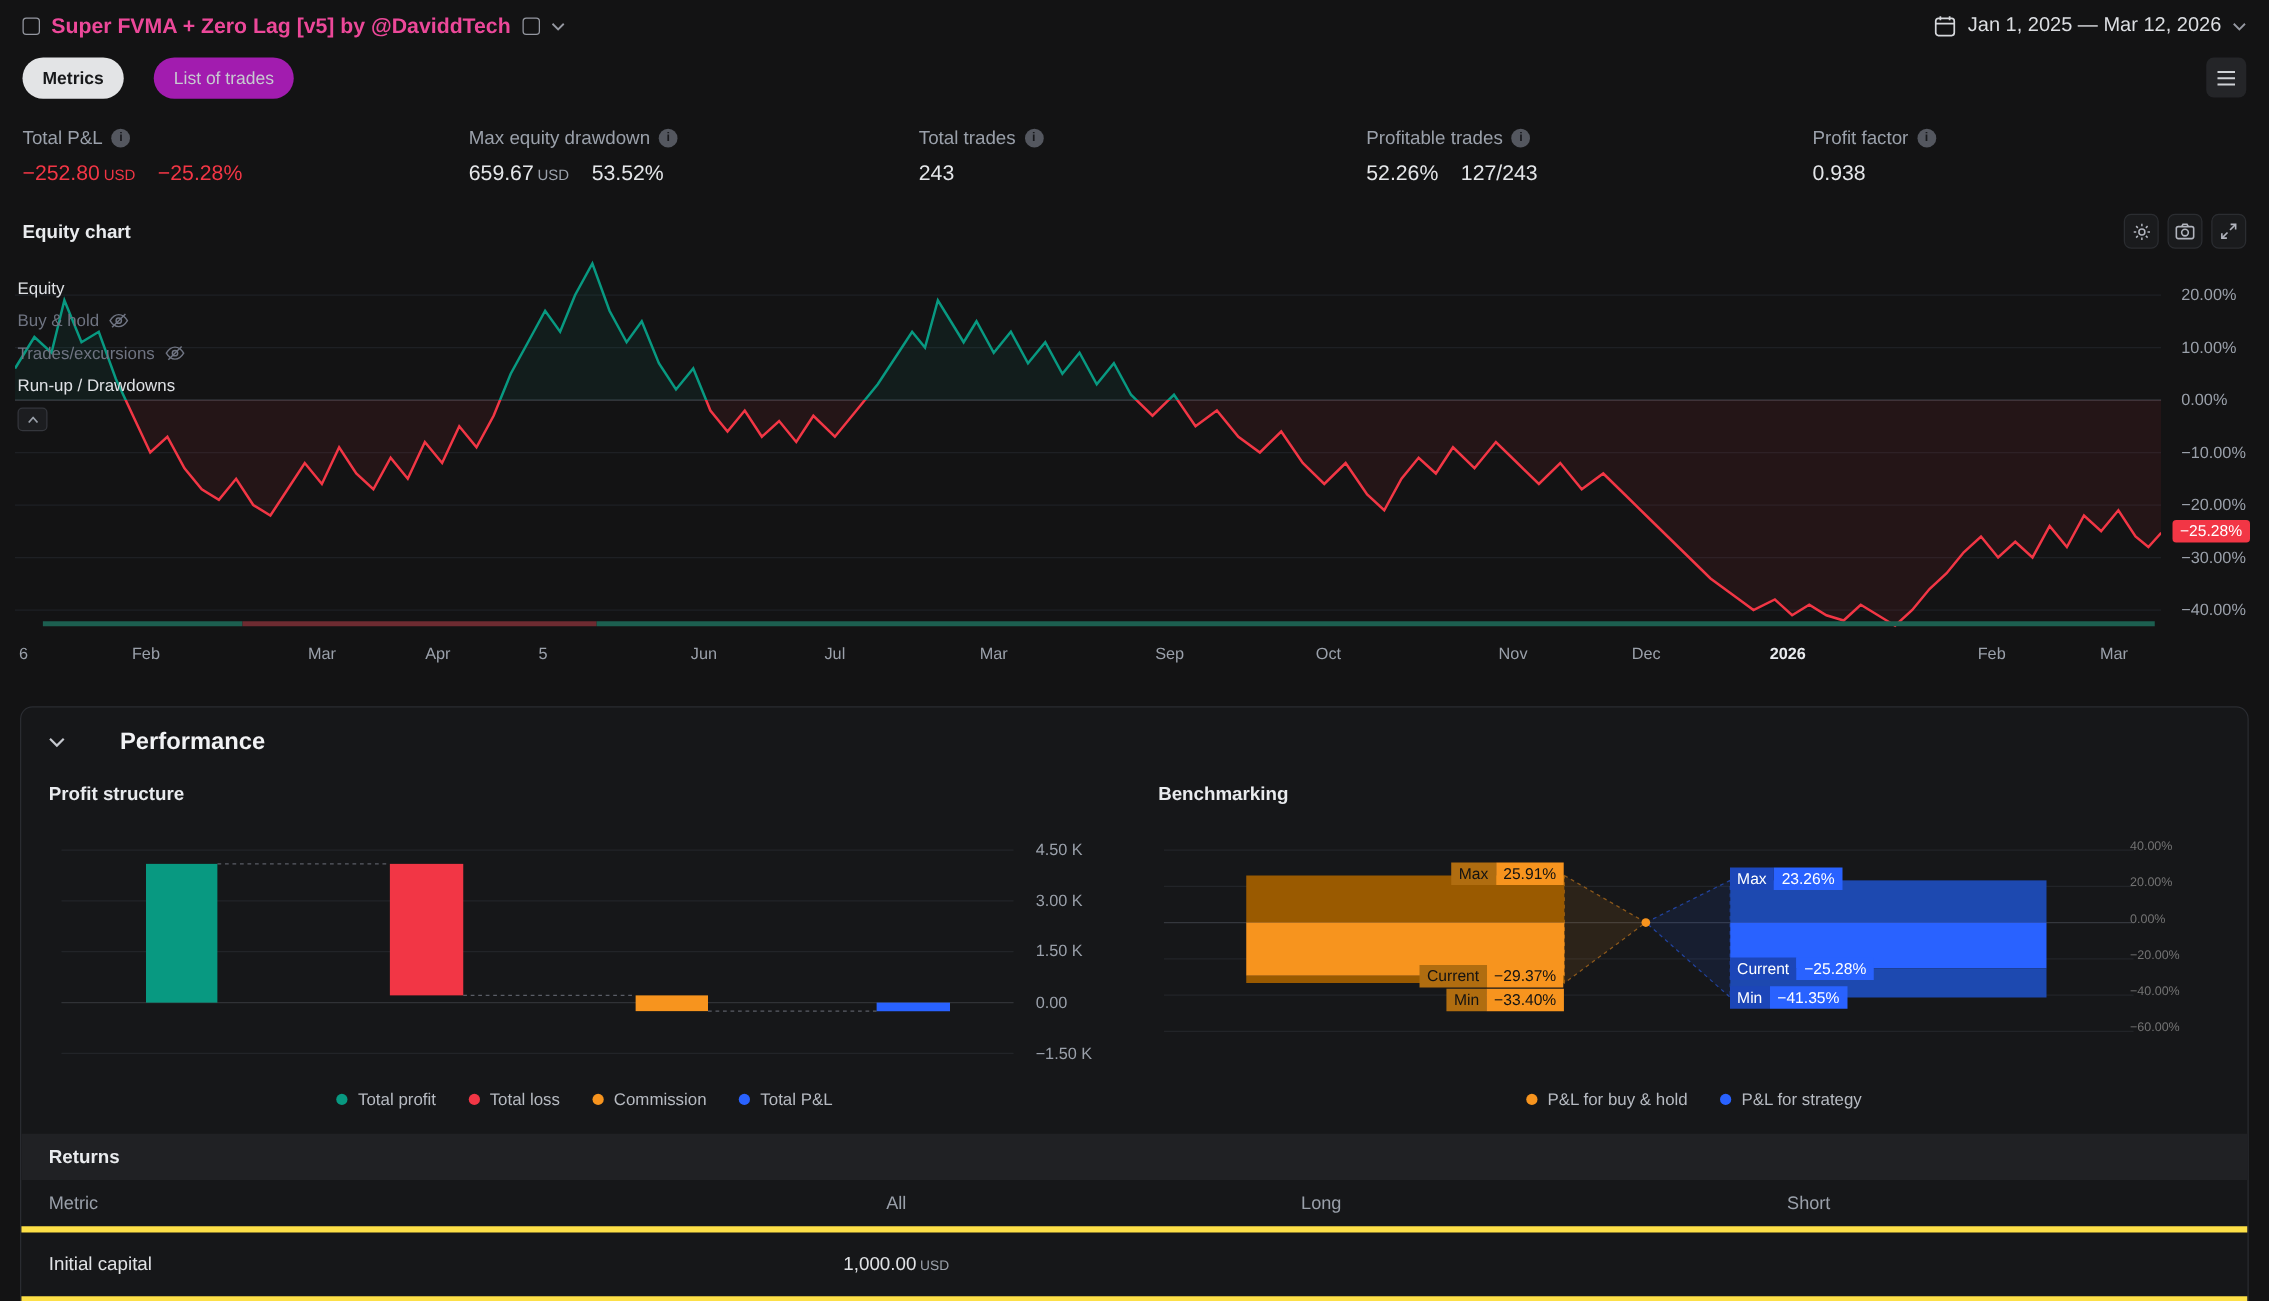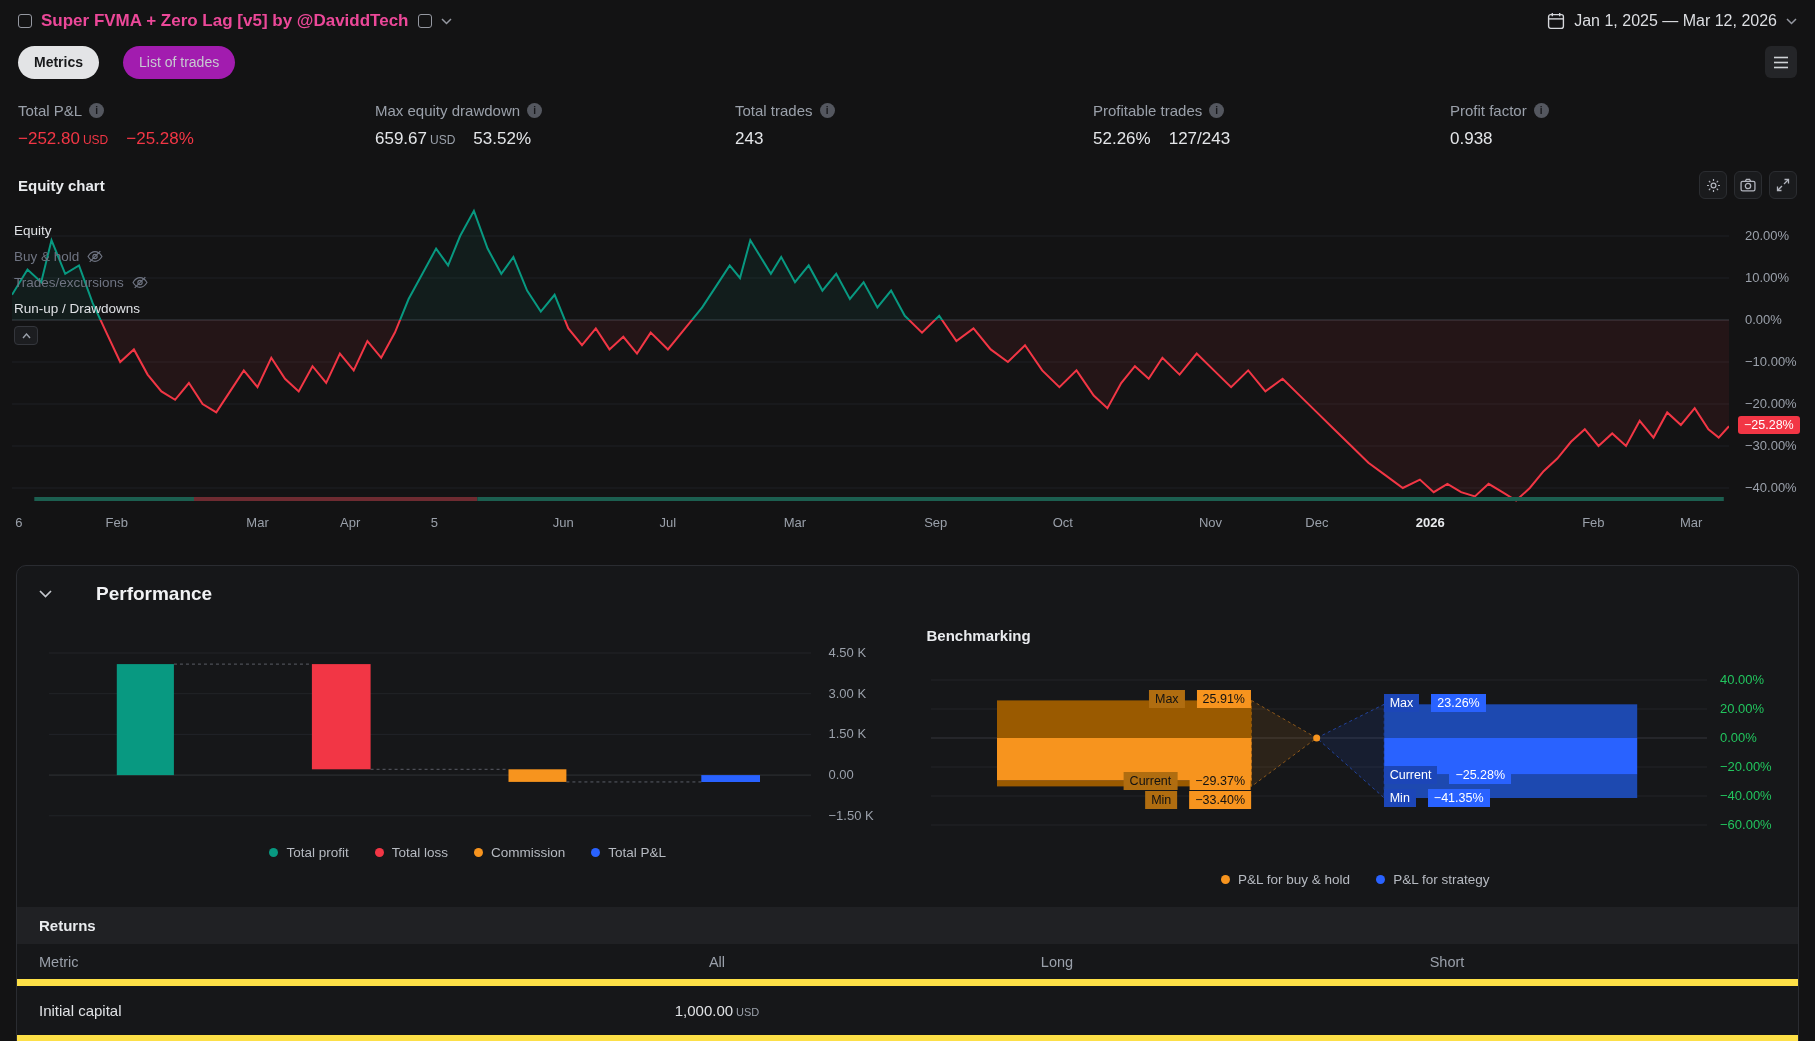--- a/index.html
+++ b/index.html
@@ -53,35 +53,35 @@
   .perf-head { display:flex; align-items:center; gap:11px; padding:17px 22px 6px 22px; }
   .perf-title { font-size:19px; font-weight:700; color:#f1f2f4;margin-left:33px; }
   .perf-cols { display:flex; gap:30px; padding:6px 14px 0 22px; }
   .pcol { flex:1; position:relative; }
   .pcol h3 { margin:10px 0 0 0; font-size:15px; font-weight:700; color:#e9ebee; }
   .ps-wrap, .bench-wrap { position:relative; height:188px; margin-top:24px; }
   .ps-plot { position:absolute; left:10px; right:86px; top:0; bottom:0; }
   .ps-axis { position:absolute; right:0; top:0; width:86px; height:100%; font-size:13px; color:#9aa0aa; }
   .ps-axis .ytick { left:18px; }
   .bench-plot { position:absolute; left:4px; right:78px; top:0; bottom:0; }
-  .bench-axis { position:absolute; right:0; top:0; width:78px; height:100%; font-size:13px; color:#22c55e; }
+  .bench-axis { position:absolute; right:16px; top:0; width:78px; height:100%; font-size:10px; color:#737373; }
   .bench-axis .ytick { left:14px; }
   .chart-legend { display:flex; justify-content:center; gap:26px; margin-top:16px; font-size:13.5px; color:#b6bac1; }
   .chart-legend .li { display:flex; align-items:center; gap:8px; }
   .dot { width:9px; height:9px; border-radius:50%; display:inline-block; }
-  .badge { position:absolute; display:flex; font-size:12.5px; line-height:18px; white-space:nowrap; z-index:2;gap:12px; }
+  .badge { position:absolute; display:flex; font-size:12.5px; line-height:18px; white-space:nowrap; z-index:2; }
   .badge.right { transform:translateX(-100%); }
   .badge .lbl, .badge .val { padding:0 6px; }
   .badge.orange .lbl { background:#b06d10; color:#121212; }
   .badge.orange .val { background:#f7941e; color:#121212; }
   .badge.blue .lbl { background:#1c46b8; color:#fff; }
   .badge.blue .val { background:#2962ff; color:#fff; }
   
   .returns-bar { margin-top:20px; background:#202124; padding:10px 22px; font-size:15px; font-weight:700; color:#e9ebee; }
-  .r-row { display:grid; grid-template-columns:540px 320px 360px 420px; align-items:center; border-bottom:7px solid #fde047; }
+  .r-row { display:grid; grid-template-columns:540px 320px 360px 420px; align-items:center; border-bottom:5px solid #fde047; }
   .r-row .c0 { padding-left:22px; text-align:left; }
   .r-row .c { text-align:center; }
   .r-head { height:42px; color:#9aa0aa; font-size:14.5px; }
   .r-data { height:56px; font-size:15px; color:#e0e2e5; }
   .r-data .unit { font-size:11px; color:#9aa0aa; margin-left:3px; }
 </style>
 </head>
 <body>
 
 <header class="topbar">
@@ -305,20 +305,21 @@
       <svg width="13" height="8" viewBox="0 0 13 8">
           <path d="M1 1l5.5 5.5L12 1" stroke="#c5c8ce" stroke-width="1.7" fill="none"></path>
         </svg>
     </span>
     <span class="perf-title">Performance</span>
   </div>
 
   <div class="perf-cols">
 
     <div class="pcol">
+      <h3>Profit structure</h3>
       <div class="ps-wrap">
         <div class="ps-plot" id="ps-plot">
           <svg id="ps-svg" width="762" height="182">
               <line x1="0" x2="762" y1="12" y2="12" stroke="#222428" stroke-width="1"></line>
               <line x1="0" x2="762" y1="52.695" y2="52.695" stroke="#222428" stroke-width="1"></line>
               <line x1="0" x2="762" y1="93.39" y2="93.39" stroke="#222428" stroke-width="1"></line>
               <line x1="0" x2="762" y1="134.085" y2="134.085" stroke="#303236" stroke-width="1"></line>
               <line x1="0" x2="762" y1="174.78" y2="174.78" stroke="#222428" stroke-width="1"></line>
               <line x1="124.96799999999999" x2="262.89" y1="23.1233" y2="23.1233" stroke="#5a5d66" stroke-width="1" stroke-dasharray="3 3"></line>
               <line x1="321.56399999999996" x2="459.486" y1="128.30631" y2="128.30631" stroke="#5a5d66" stroke-width="1" stroke-dasharray="3 3"></line>

